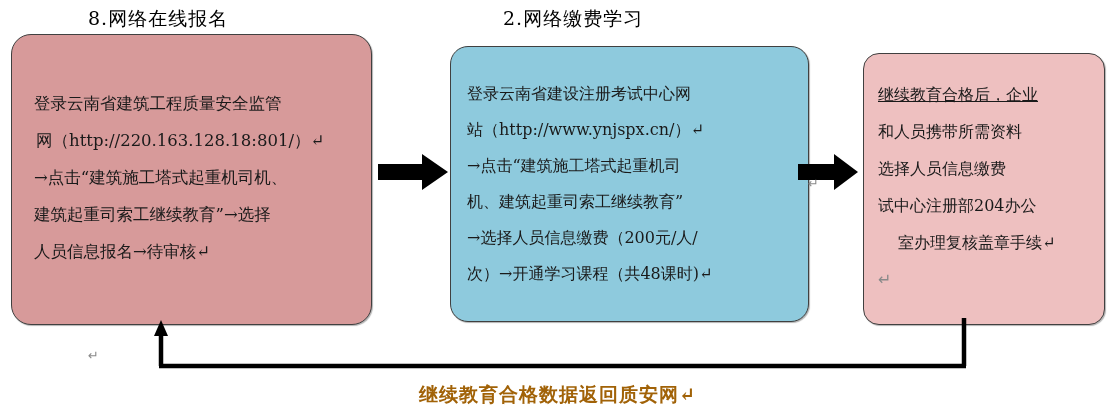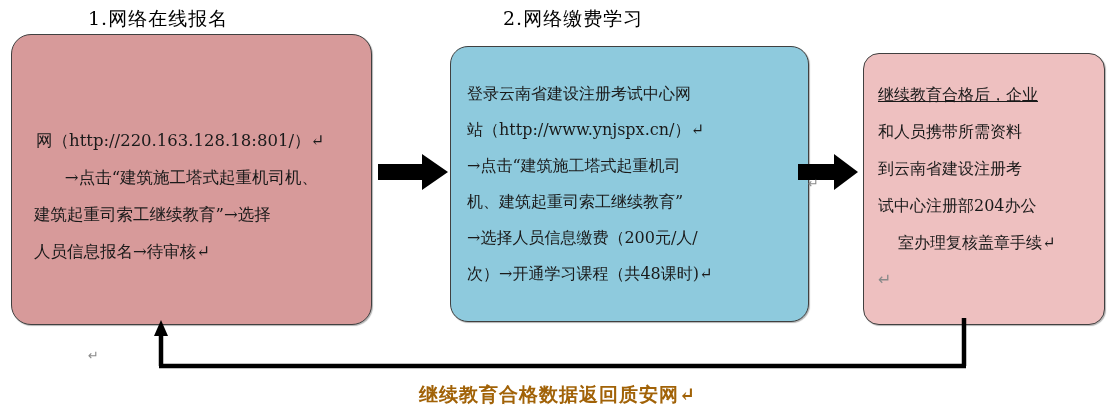--- a/index.html
+++ b/index.html
@@ -91,43 +91,44 @@
     color:#a16207;
     letter-spacing:1px;
     font-family:"DejaVu Serif","Liberation Serif",serif;
   }
 </style>
 </head>
 <body>
 
 <div class="canvas">
 
-  <div class="step-title" id="title-1">1.网络在线报名</div>
+  <div class="step-title" id="title-1">8.网络在线报名</div>
   <div class="step-title" id="title-2">2.网络缴费学习</div>
 
   <div class="box" id="box-1">
+    <div class="box-text" style="top:50px;">登录云南省建筑工程质量安全监管</div>
     <div class="box-text" style="top:87px;padding-left:24px;">网（http://220.163.128.18:801/）↵</div>
-    <div class="box-text" style="top:124px;text-align:center;">→点击“建筑施工塔式起重机司机、</div>
+    <div class="box-text" style="top:124px;">→点击“建筑施工塔式起重机司机、</div>
     <div class="box-text" style="top:161px;">建筑起重司索工继续教育”→选择</div>
     <div class="box-text" style="top:198px;">人员信息报名→待审核↵</div>
   </div>
 
   <div class="box" id="box-2">
     <div class="box-text" style="top:28px;">登录云南省建设注册考试中心网</div>
     <div class="box-text" style="top:64px;">站（http://www.ynjspx.cn/）↵</div>
     <div class="box-text" style="top:100px;">→点击“建筑施工塔式起重机司</div>
     <div class="box-text" style="top:136px;">机、建筑起重司索工继续教育”</div>
     <div class="box-text" style="top:172px;">→选择人员信息缴费（200元/人/</div>
     <div class="box-text" style="top:208px;">次）→开通学习课程（共48课时)↵</div>
   </div>
 
   <div class="box" id="box-3">
     <div class="box-text" style="top:22px;text-decoration:underline;">继续教育合格后，企业</div>
     <div class="box-text" style="top:59px;">和人员携带所需资料</div>
-    <div class="box-text" style="top:96px;">到云南省建设注册考</div>
+    <div class="box-text" style="top:96px;">选择人员信息缴费</div>
     <div class="box-text" style="top:133px;">试中心注册部204办公</div>
     <div class="box-text" style="top:170px;margin-left:20px;">室办理复核盖章手续↵</div>
     <div class="box-text pilcrow" style="top:207px;">↵</div>
   </div>
 
   <div class="block-arrow" id="arrow-1-2">
     <svg width="72" height="40" viewBox="0 0 72 40">
       <polygon points="0,12 44,12 44,2 70,20 44,38 44,28 0,28" fill="#000000"></polygon>
     </svg>
   </div>

